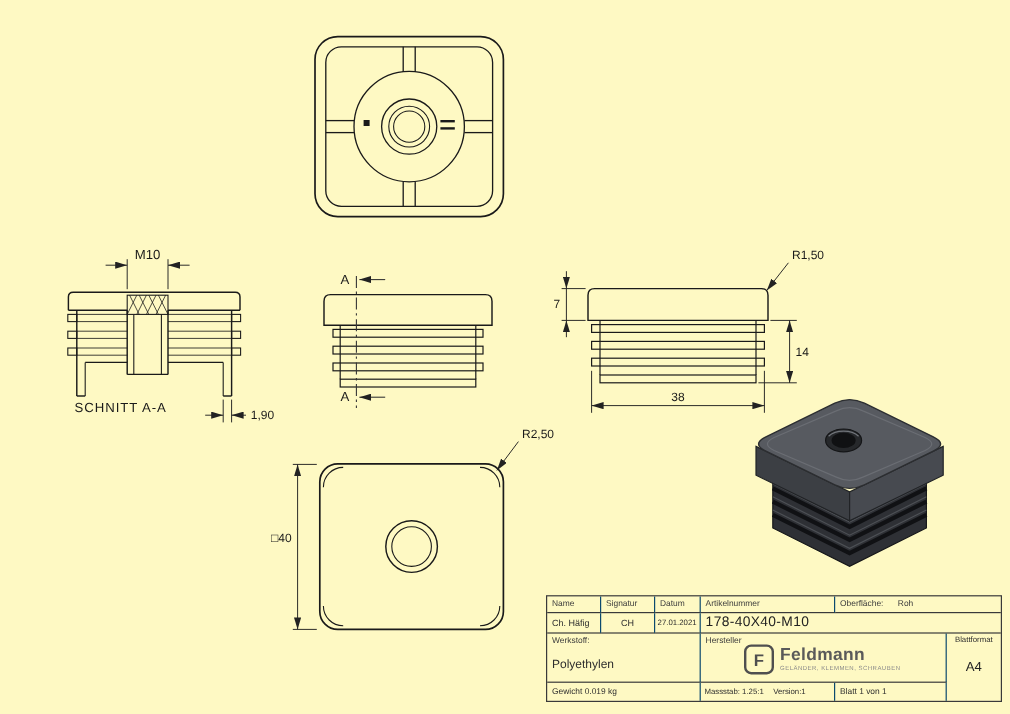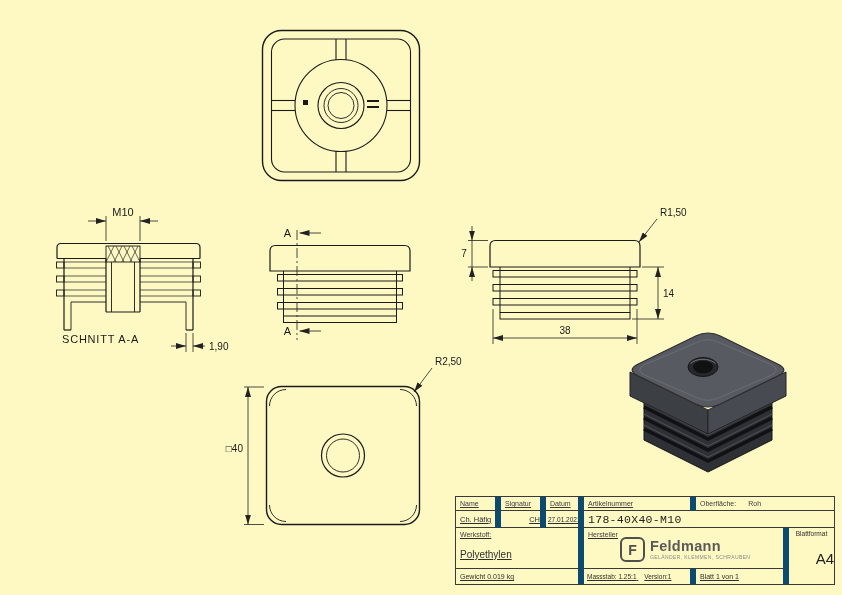--- a/index.html
+++ b/index.html
@@ -5,31 +5,31 @@
   html,body{margin:0;padding:0;background:#e8e8e8;}
   .sheet{position:relative;width:842px;height:595px;background:#fef9c3;overflow:hidden;
          font-family:"Liberation Sans","DejaVu Sans",sans-serif;}
   svg{position:absolute;left:0;top:0;}
   svg text{font-family:"Liberation Sans","DejaVu Sans",sans-serif;fill:#1a1a1a;stroke:none;}
 
   
   .tb{position:absolute;left:455px;top:496px;width:380px;height:89px;
       border:1.4px solid #3a3a3a;box-sizing:border-box;color:#2e2e2e;}
   .cell{position:absolute;box-sizing:border-box;overflow:hidden;}
-  .br{border-right:6px solid #0c4a6e;text-decoration:underline;}
+  .br{border-right:1px solid #0c4a6e;}
   .bb{border-bottom:1px solid #3a3a3a;}
   .hdr{font-size:7px;color:#3c3c3c;padding:2px 0 0 4px;line-height:10px;}
   .val{font-size:7.5px;padding-left:4px;}
-  .ctr{text-align:right;padding-left:0;}
-  .artval{font-size:11.5px;letter-spacing:0.3px;line-height:17px;padding-left:4px;color:#222;font-family:Liberation Mono, monospace;}
+  .ctr{text-align:center;padding-left:0;}
+  .artval{font-size:11.5px;letter-spacing:0.3px;line-height:17px;padding-left:4px;color:#222;}
   .matval{font-size:10px;padding:9px 0 0 4px;}
   .small7{font-size:7px;line-height:15px;padding-left:4px;}
   .small65{font-size:6.5px;line-height:15px;padding-left:3px;}
   .fmt-label{font-size:6.5px;text-align:center;padding-top:2px;}
-  .fmt-val{position:absolute;left:0;top:22px;width:100%;text-align:right;font-size:15px;color:#222;}
+  .fmt-val{position:absolute;left:0;top:22px;width:100%;text-align:center;font-size:11px;color:#222;}
   .surf-val{margin-left:12px;}
   .logo{position:absolute;left:36px;top:9px;display:flex;align-items:center;gap:5px;}
   .logo-icon{width:25px;height:25px;border:2.5px solid #4f4f4f;border-radius:6px;
              display:flex;align-items:center;justify-content:center;
              font-size:14px;font-weight:800;color:#4f4f4f;box-sizing:border-box;}
   .logo-text{display:flex;flex-direction:column;justify-content:center;}
   .logo-name{font-size:14.5px;font-weight:700;color:#5a5a5a;letter-spacing:0.3px;line-height:15px;}
   .logo-tag{font-size:5px;color:#8a8a8a;letter-spacing:0.4px;line-height:6px;}
 </style>
 </head>

